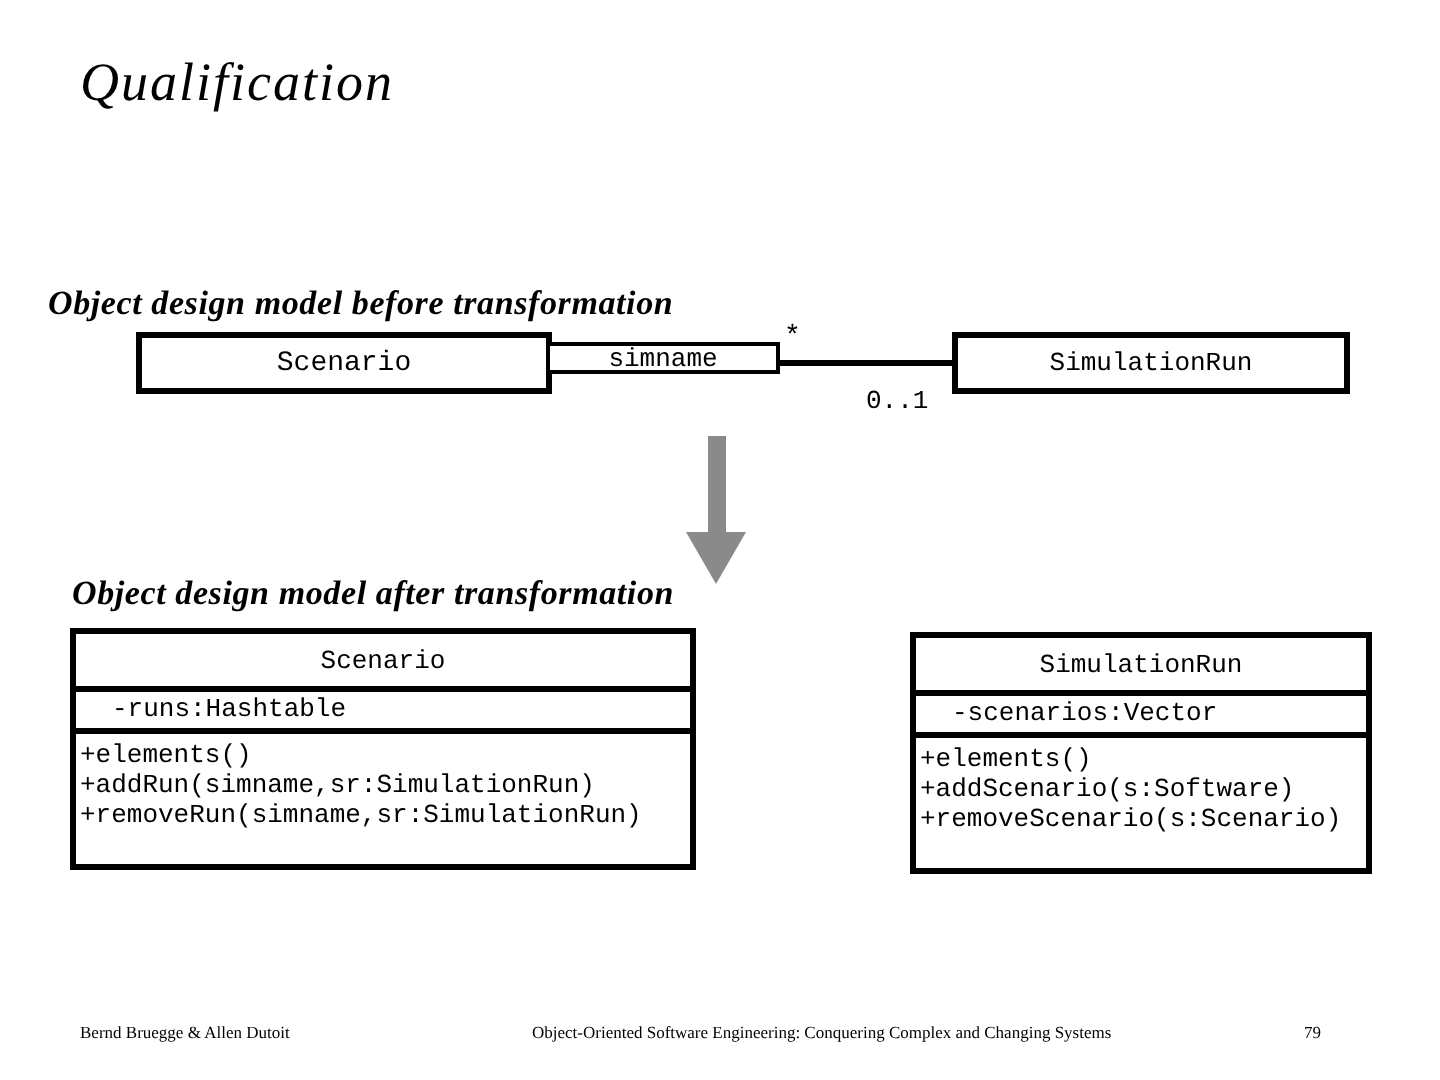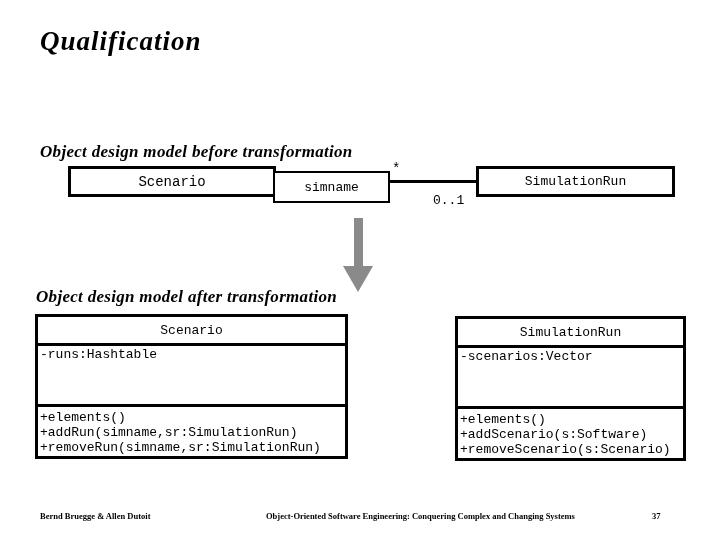--- a/index.html
+++ b/index.html
@@ -12,38 +12,38 @@
     width:720px;height:540px;
     background:var(--background);
     font-family:"Liberation Serif", serif;
     color:var(--text);
     position:relative;
     overflow:hidden;
   }
   .abs{position:absolute;}
   .slide-title{
     left:40px;top:26px;
-    font-size:27px;font-weight:bold;font-style:italic;
+    font-size:27px;font-weight:normal;font-style:italic;
     letter-spacing:1px;
   }
   .section-heading{
     font-size:17px;font-weight:bold;font-style:italic;
     letter-spacing:0.3px;
   }
   .mono{font-family:"Liberation Mono","DejaVu Sans Mono",monospace;}
   
   .box{
     position:absolute;background:var(--background);
     border:3px solid var(--text);
     box-sizing:border-box;
     display:flex;align-items:center;justify-content:center;
     font-family:"Liberation Mono","DejaVu Sans Mono",monospace;
   }
   .scenario-before{left:68px;top:166px;width:208px;height:31px;font-size:14px;}
-  .qualifier-box{left:273px;top:171px;width:117px;height:32px;border-width:2px;font-size:13px;z-index:2;}
+  .qualifier-box{left:273px;top:171px;width:117px;height:16px;border-width:2px;font-size:13px;z-index:2;}
   .simrun-before{left:476px;top:166px;width:199px;height:31px;font-size:13px;}
   .assoc-line{left:388px;top:180px;width:90px;height:3px;background:var(--text);}
   .mult-star{left:392px;top:161px;font-size:14px;}
   .mult-range{left:433px;top:166px;font-size:13px;margin-top:27px;}
   
   .arrow-shaft{left:354px;top:218px;width:9px;height:50px;background:var(--arrow);}
   .arrow-head{
     left:343px;top:266px;width:0;height:0;
     border-left:15px solid transparent;
     border-right:15px solid transparent;
@@ -51,40 +51,40 @@
   }
   
   .uml-class{
     position:absolute;background:var(--background);
     border:3px solid var(--text);
     box-sizing:border-box;
     font-family:"Liberation Mono","DejaVu Sans Mono",monospace;
     font-size:13px;line-height:13px;
   }
   .uml-name{text-align:center;padding:7px 0 6px 0;}
-  .uml-attrs{border-top:3px solid var(--text);padding:1px 2px 2px 2px;}
-  .uml-methods{border-top:3px solid var(--text);padding:3px 2px 1px 2px;margin-top:40px;}
+  .uml-attrs{border-top:3px solid var(--text);padding:1px 2px 2px 18px;}
+  .uml-methods{border-top:3px solid var(--text);padding:3px 2px 17px 2px;}
   .uml-line{white-space:nowrap;padding:1px 0;}
   .scenario-after{left:35px;top:314px;width:313px;}
   .simrun-after{left:455px;top:316px;width:231px;}
   
   .footer-text{
-    font-size:8.5px;font-weight:bold;
+    font-size:8.5px;font-weight:normal;
     top:511px;white-space:nowrap;
   }
   .footer-authors{left:40px;}
   .footer-book{left:238px;margin-left:28px;}
   .footer-page{left:652px;}
 </style>
 </head>
 <body>
 
 <div class="abs slide-title">Qualification</div>
 
-<div class="abs section-heading" style="left:40px;top:142px;">Object design model before transformation</div>
+<div class="abs section-heading" style="left:24px;top:142px;">Object design model before transformation</div>
 
 <div class="box scenario-before">
   <span>Scenario</span>
 </div>
 
 <div class="box qualifier-box">
   <span>simname</span>
 </div>
 
 <div class="abs assoc-line"></div>
@@ -121,13 +121,13 @@
   </div>
   <div class="uml-methods">
     <div class="uml-line">+elements()</div>
     <div class="uml-line">+addScenario(s:Software)</div>
     <div class="uml-line">+removeScenario(s:Scenario)</div>
   </div>
 </div>
 
 <div class="abs footer-text footer-authors">Bernd Bruegge &amp; Allen Dutoit</div>
 <div class="abs footer-text footer-book">Object-Oriented Software Engineering: Conquering Complex and Changing Systems</div>
-<div class="abs footer-text footer-page">37</div>
+<div class="abs footer-text footer-page">79</div>
 
 </body></html>

